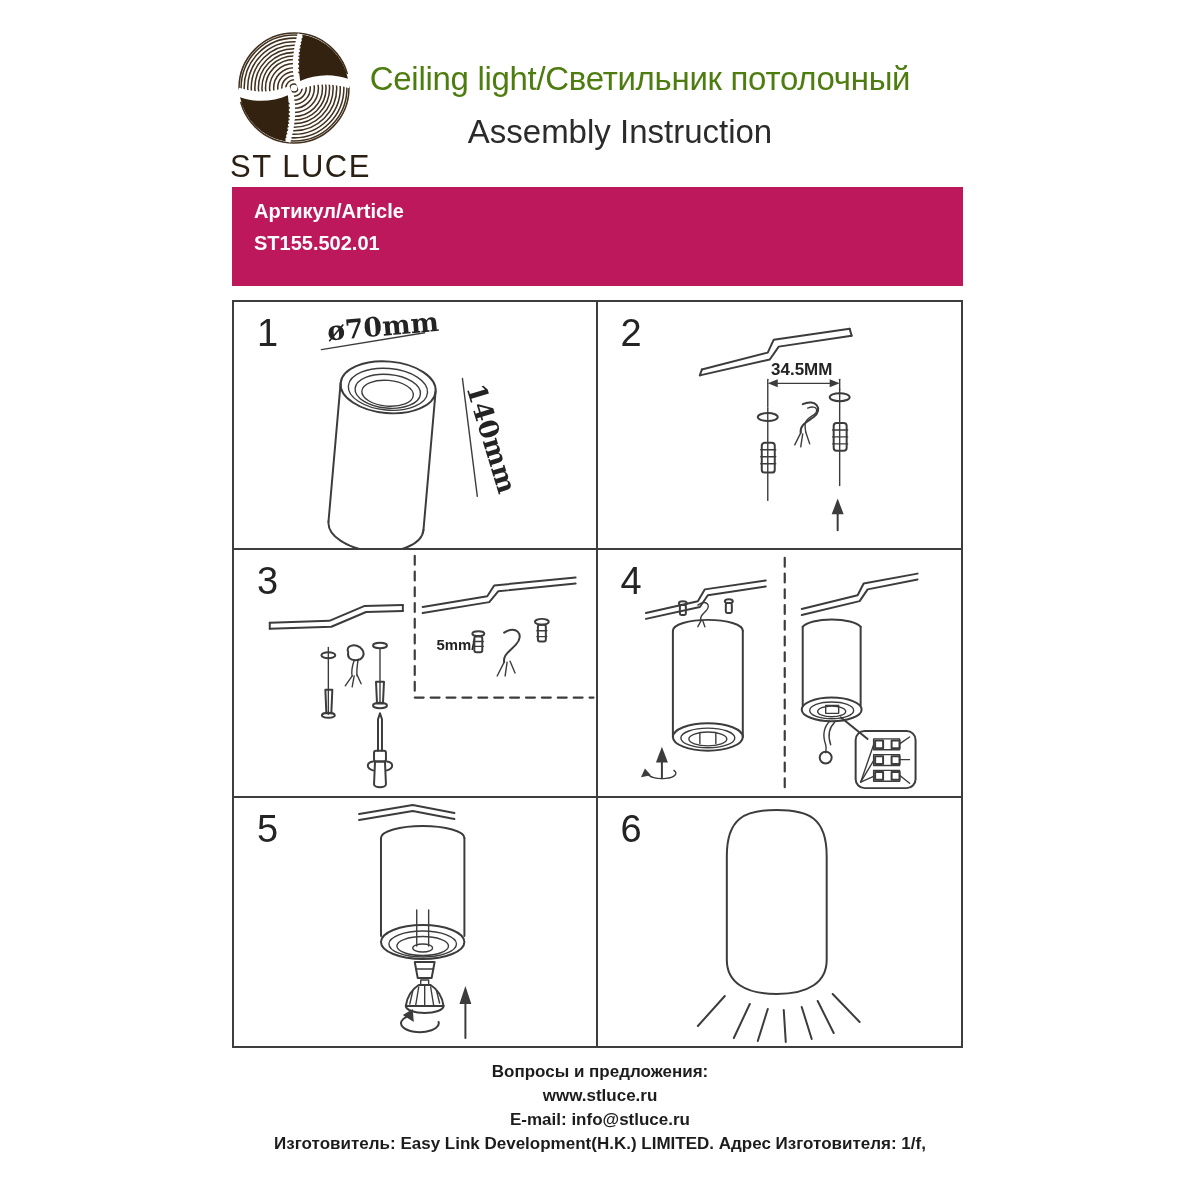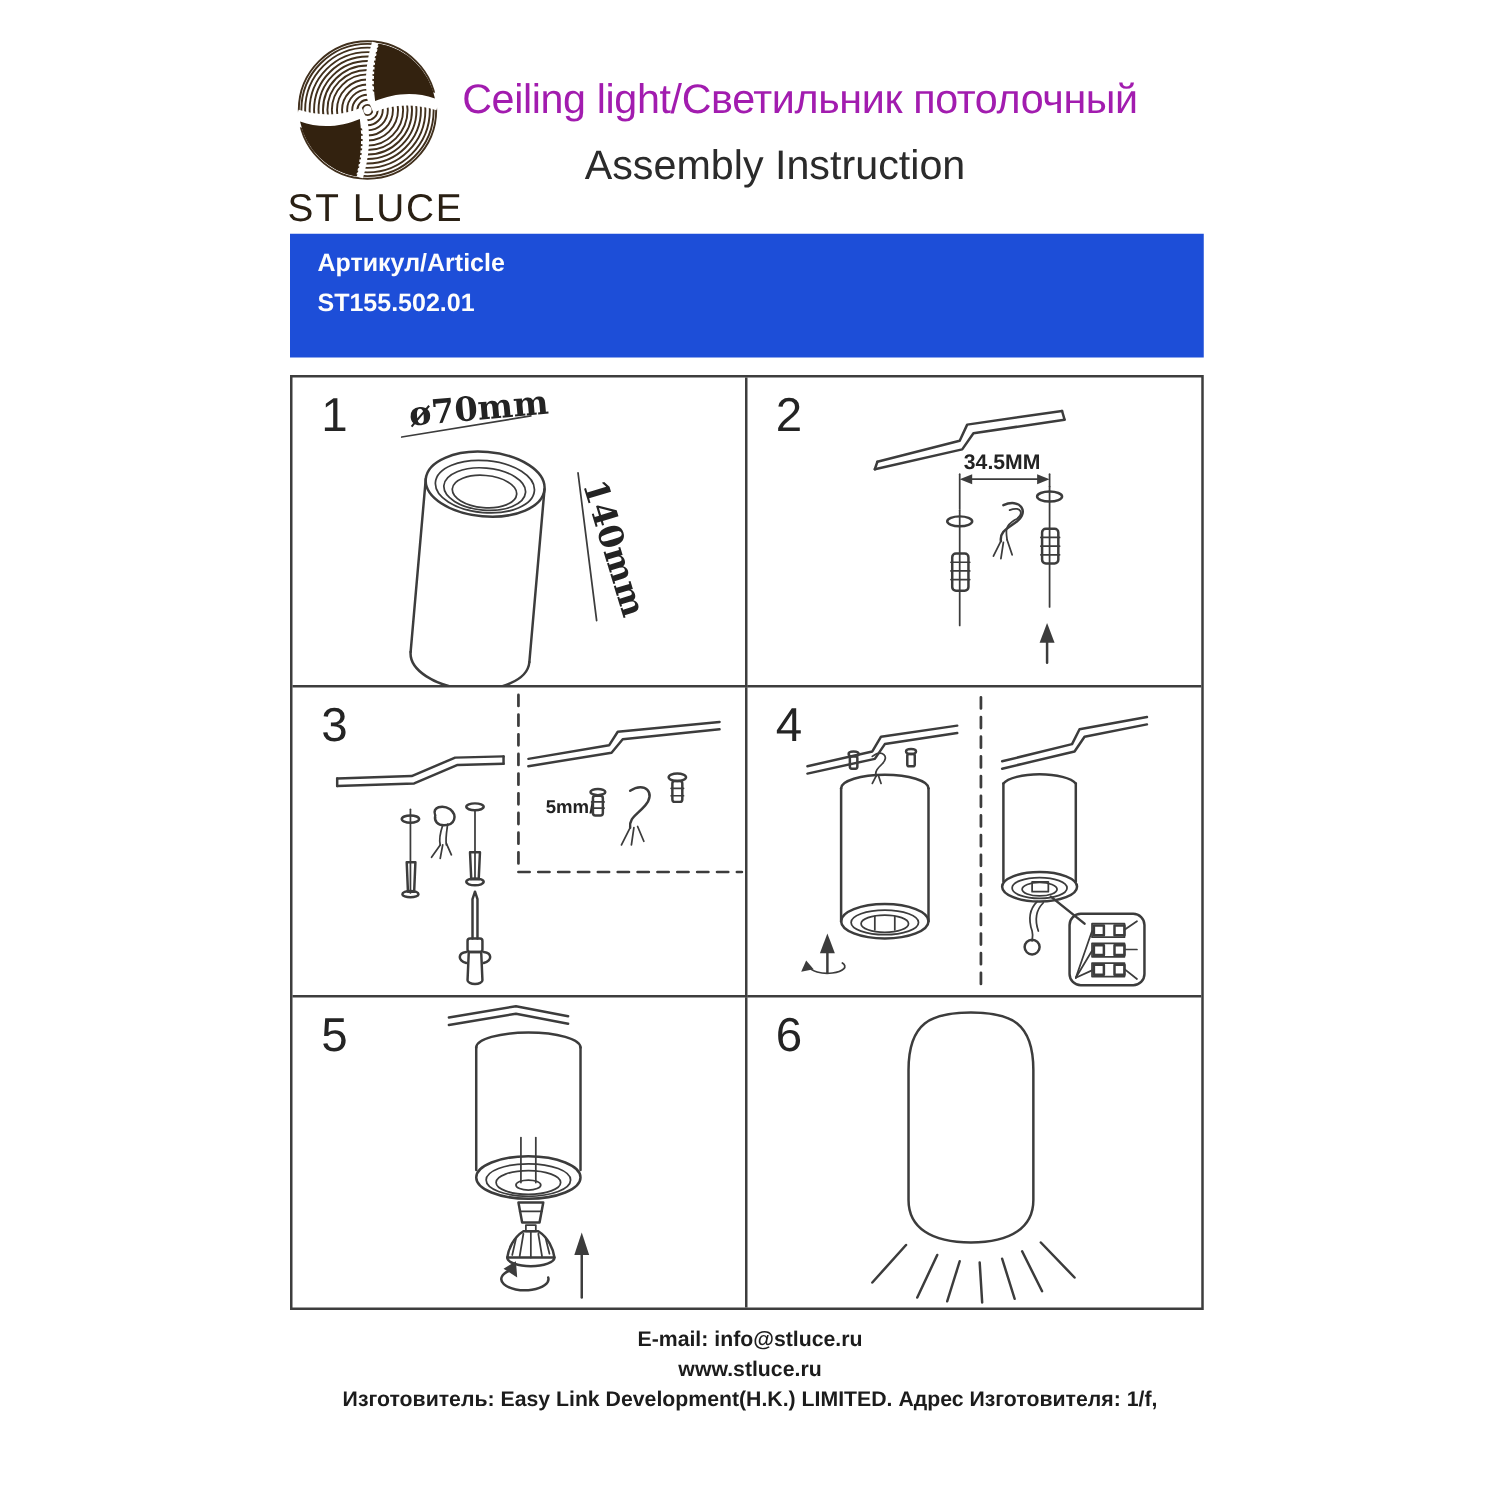--- a/index.html
+++ b/index.html
@@ -3,25 +3,25 @@
 <meta charset="utf-8">
 <style>
   html,body{margin:0;padding:0;background:#ffffff;}
   .page{position:relative;width:1200px;height:1200px;background:#ffffff;overflow:hidden;
         font-family:"Liberation Sans",sans-serif;color:#222;}
   
   .logo{position:absolute;left:237px;top:31px;width:114px;height:116px;}
   .brand{position:absolute;left:230px;top:149px;width:200px;font-size:31px;font-weight:400;
          letter-spacing:1.5px;color:#2a2014;}
   .title{position:absolute;left:350px;top:60px;width:580px;text-align:center;
-         font-size:33px;font-weight:400;color:#a21caf;letter-spacing:-0.3px;}
+         font-size:33px;font-weight:400;color:#4d7c0f;letter-spacing:-0.3px;}
   .subtitle{position:absolute;left:330px;top:113px;width:580px;text-align:center;
          font-size:33px;font-weight:400;color:#2b2b2b;}
   
-  .bar{position:absolute;left:232px;top:187px;width:731px;height:99px;background:#1d4ed8;
+  .bar{position:absolute;left:232px;top:187px;width:731px;height:99px;background:#be185d;
        box-sizing:border-box;padding:13px 0 0 22px;}
   .bar .label{font-size:20px;font-weight:700;color:#fdfdfd;margin:0 0 9px 0;}
   .bar .code{font-size:20px;font-weight:700;color:#fdfdfd;margin:0;}
   
   .grid{position:absolute;left:232px;top:300px;width:731px;height:748px;box-sizing:border-box;
         border:2px solid #3d3d3d;display:grid;grid-template-columns:1fr 1fr;grid-template-rows:1fr 1fr 1fr;}
   .cell{position:relative;border-right:2px solid #3d3d3d;border-bottom:2px solid #3d3d3d;}
   .cell:nth-child(2n){border-right:none;}
   .cell:nth-child(5),.cell:nth-child(6){border-bottom:none;}
   .stepnum{position:absolute;left:23px;top:10px;font-size:38px;font-weight:400;color:#242424;z-index:2;}
@@ -308,18 +308,19 @@
         <line x1="170" y1="211" x2="160" y2="243"></line>
         <line x1="186" y1="212" x2="188" y2="244"></line>
         <line x1="204" y1="209" x2="214" y2="241"></line>
         <line x1="220" y1="203" x2="236" y2="235"></line>
         <line x1="235" y1="196" x2="262" y2="224"></line>
       </svg>
     </div>
   </div>
 
   <div class="footer">
+    <p>Вопросы и предложения:</p>
+    <p>www.stluce.ru</p>
     <p>E-mail: info@stluce.ru</p>
-    <p>www.stluce.ru</p>
     <p>Изготовитель: Easy Link Development(H.K.) LIMITED. Адрес Изготовителя: 1/f,</p>
   </div>
 
 </div>
 
 </body></html>

